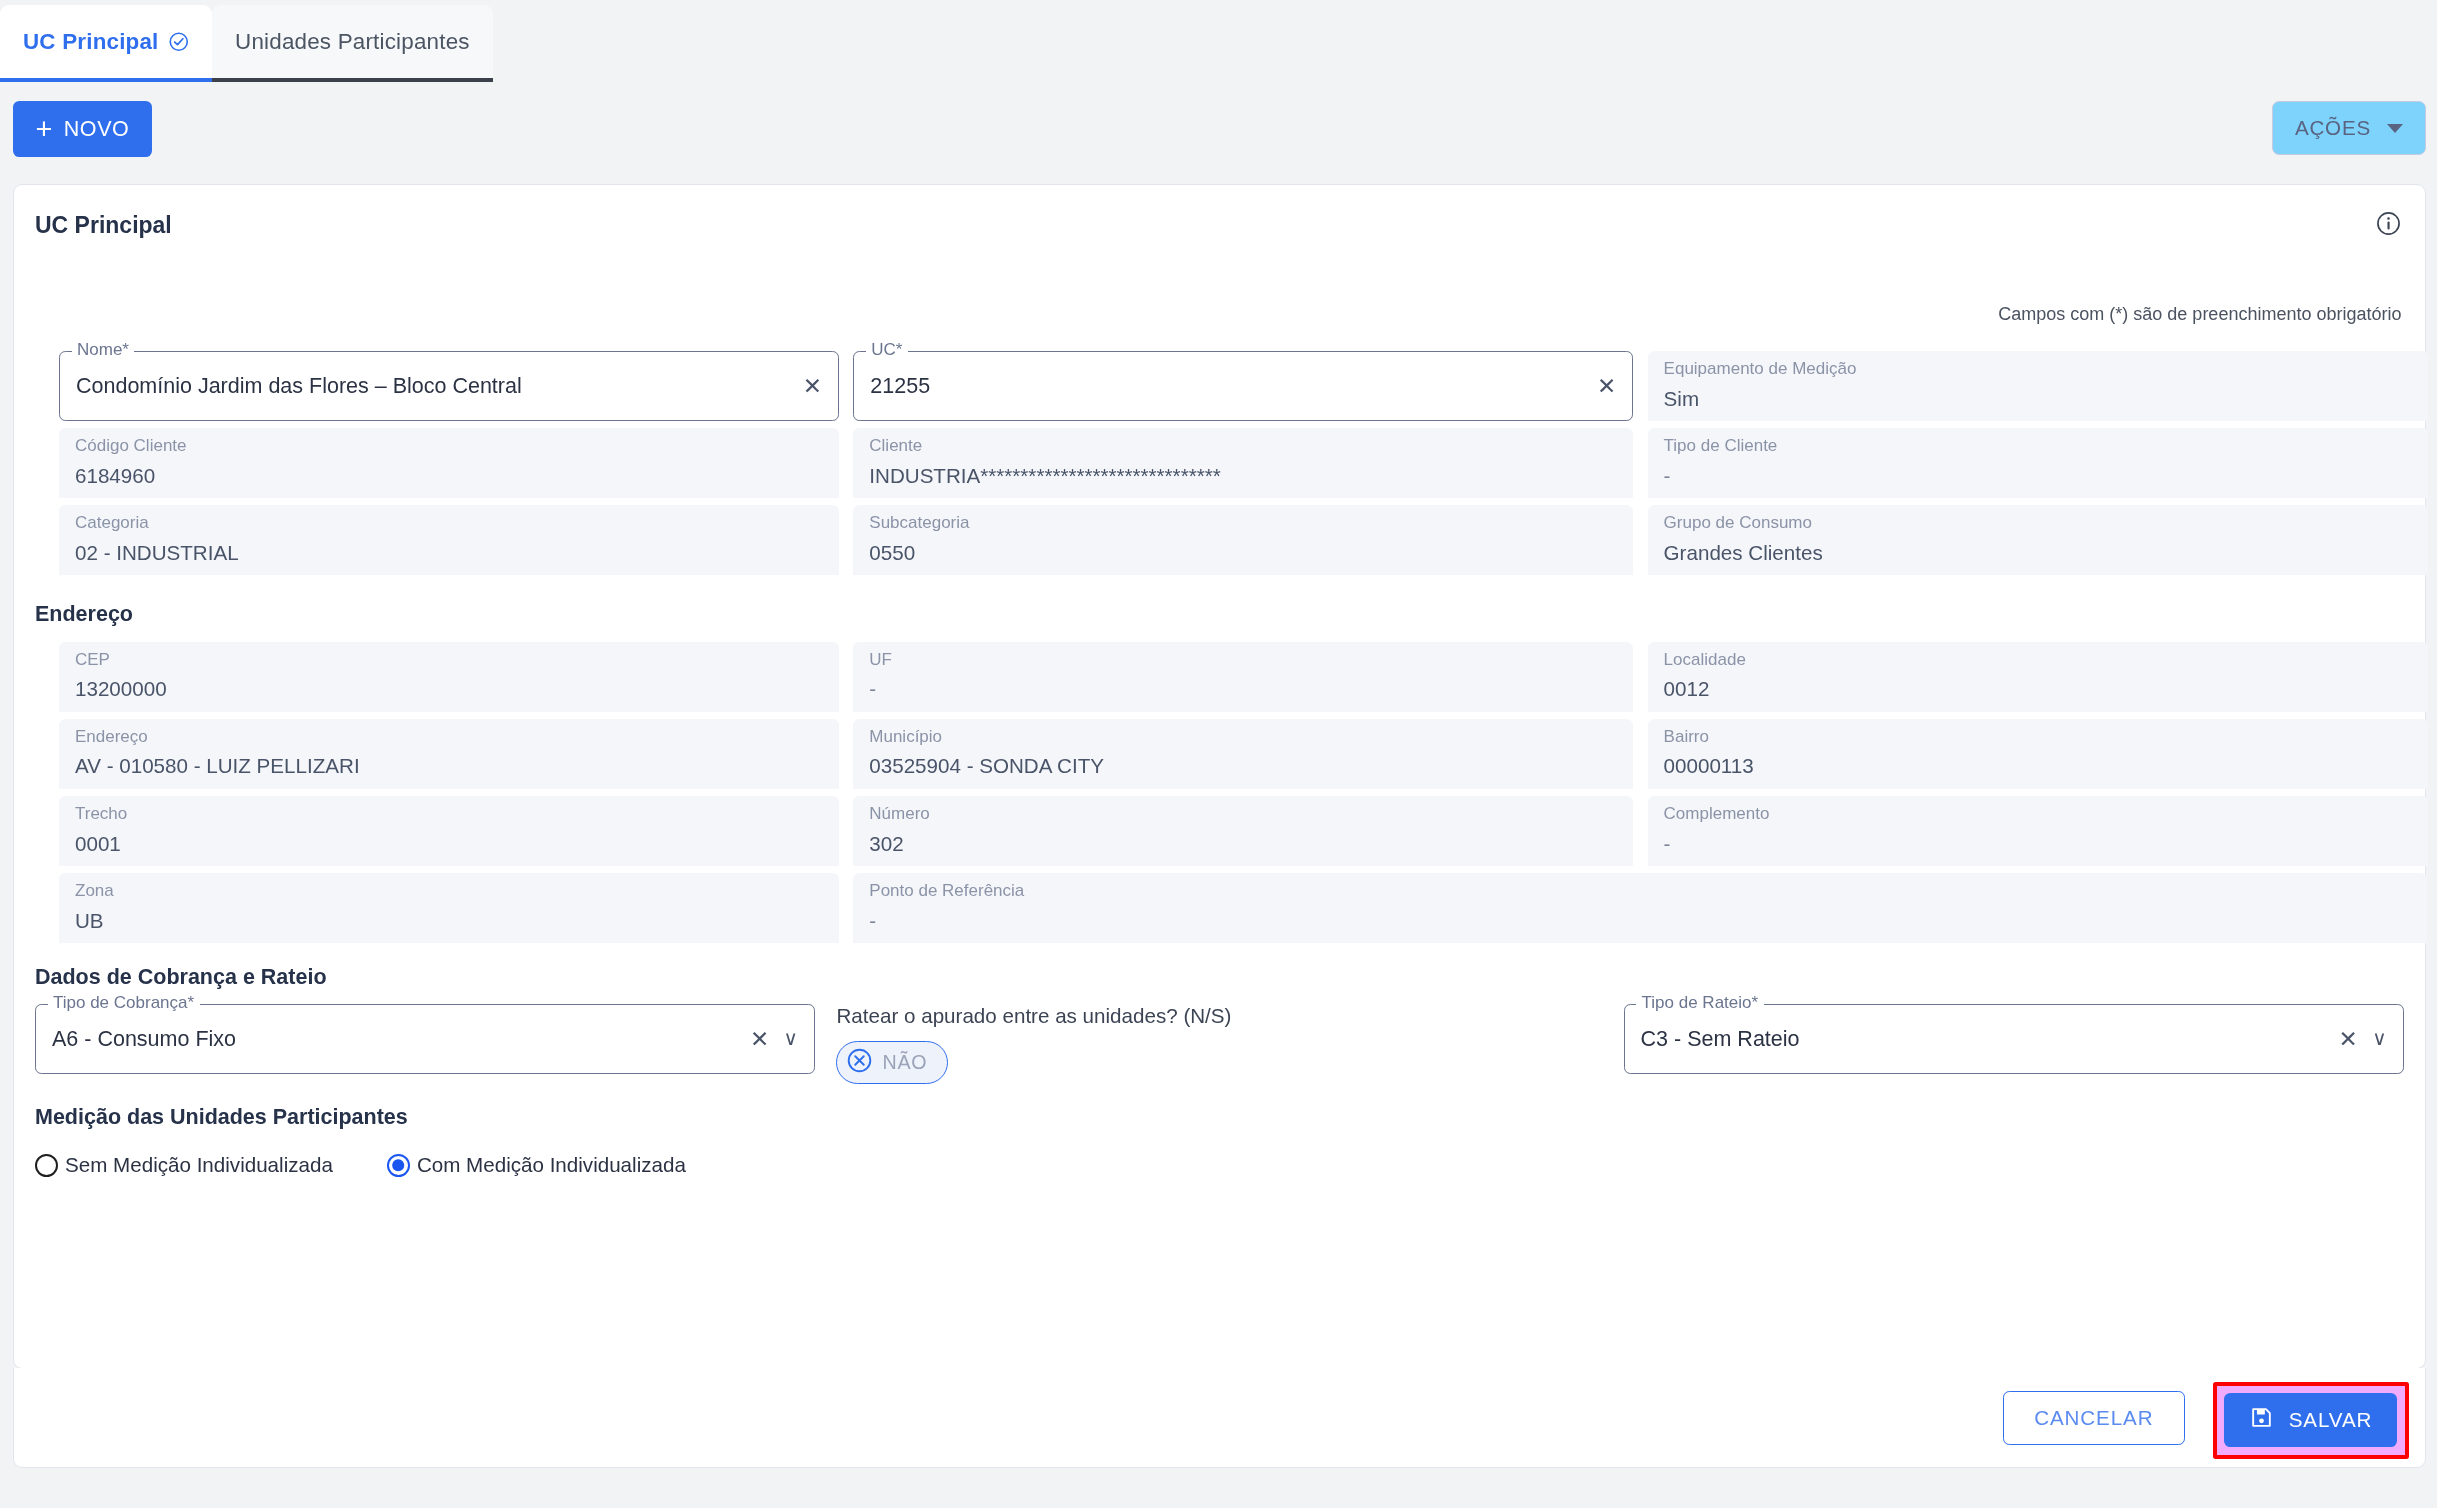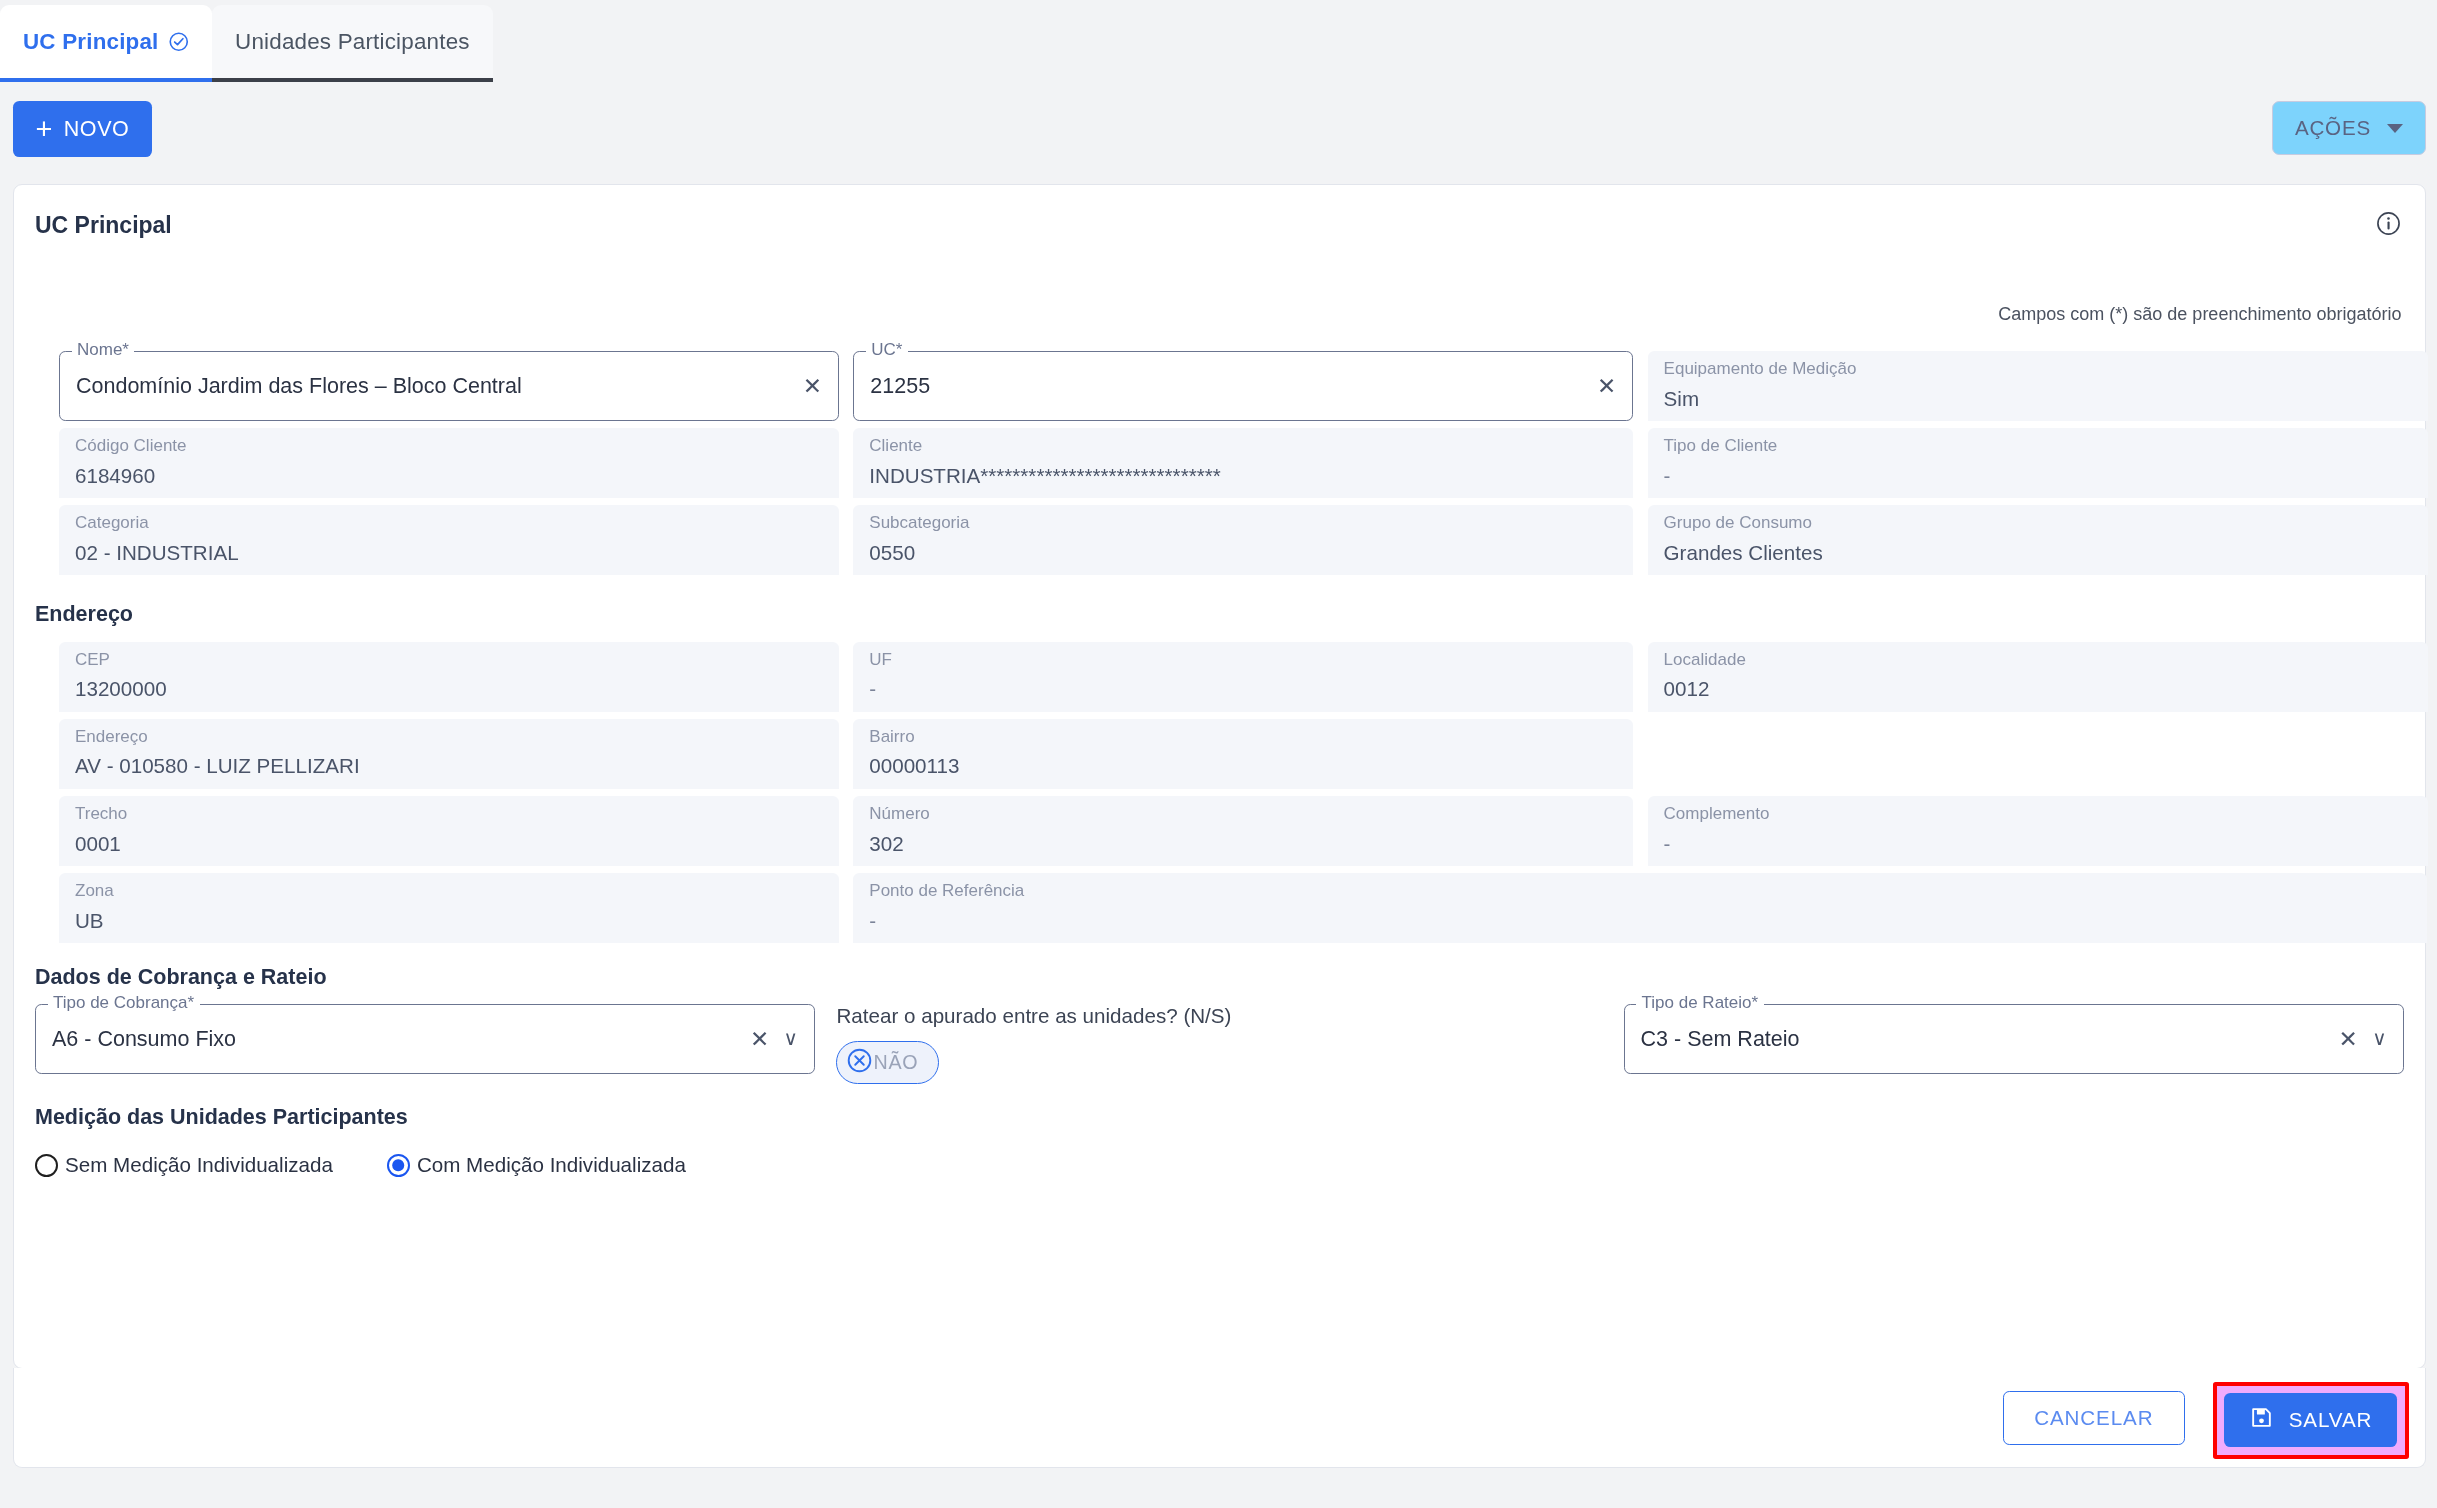--- a/index.html
+++ b/index.html
@@ -173,21 +173,21 @@
     grid-template-columns: 780px 780px 780px;
     column-gap: 14.3px;
     align-items: start;
   }
   .ratear-label {
     font-size: 20.6px; color: #3c4454;
     margin-top: 0; margin-left: 7.2px;
   }
   .chip {
     margin-top: 12.5px; margin-left: 7.2px;
-    display: inline-flex; align-items: center; 
+    display: inline-flex; align-items: center; gap: 9px;
     height: 43px; padding: 0 19.7px 0 9px;
     background: #eef2fb;
     border: 1.4px solid #2f6fed;
     border-radius: 23px;
     cursor: pointer;
   }
   .chip .txt {
     font-size: 19.7px; color: #9aa3b8; letter-spacing: 0.7px;
   }
 
@@ -351,20 +351,24 @@
       <div class="field-ro">
         <div class="lbl">Localidade</div>
         <div class="val">0012</div>
       </div>
     </div>
 
     <div class="row">
       <div class="field-ro">
         <div class="lbl">Endereço</div>
         <div class="val">AV - 010580 - LUIZ PELLIZARI</div>
+      </div>
+      <div class="field-ro">
+        <div class="lbl">Município</div>
+        <div class="val">03525904 - SONDA CITY</div>
       </div>
       <div class="field-ro">
         <div class="lbl">Bairro</div>
         <div class="val">00000113</div>
       </div>
     </div>
 
     <div class="row">
       <div class="field-ro">
         <div class="lbl">Trecho</div>

